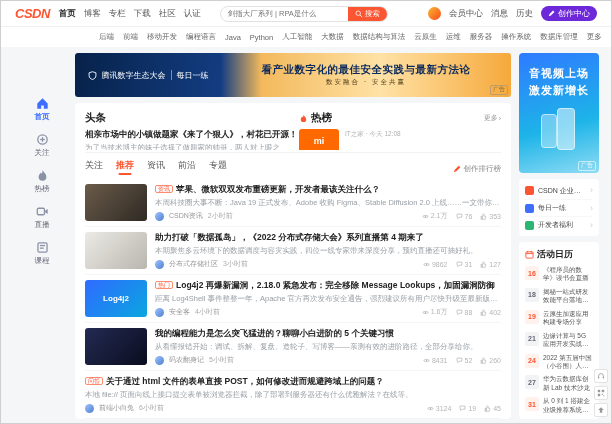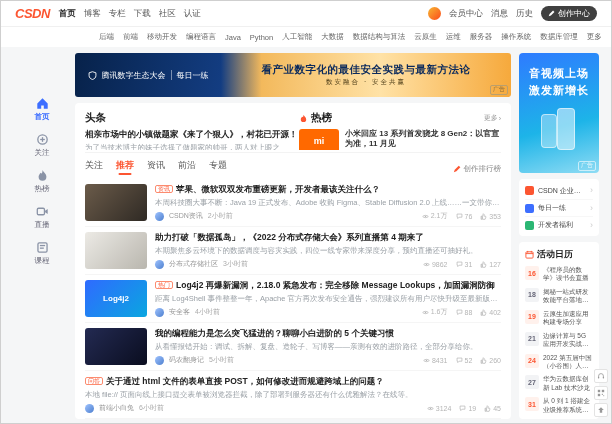--- a/index.html
+++ b/index.html
@@ -11,21 +11,21 @@
   .topbar{height:26px;background:#fff;display:flex;align-items:center;padding:0 14px;gap:9px;border-bottom:1px solid #f0f0f0}
   .logo{color:#fc5531;font-weight:bold;font-size:13px;font-style:italic;letter-spacing:-.5px;cursor:pointer}
   .topnav{display:flex;gap:8px;align-items:center}
   .topnav-item{font-size:8.5px;color:#555;cursor:pointer;white-space:nowrap}
   .topnav-item.active{color:#222;font-weight:bold}
   .search{display:flex;align-items:center;height:16px;border:1px solid #e2e2e2;border-radius:9px;overflow:hidden;background:#fff;width:168px;margin-left:10px;flex:none}
   .search input{border:0;outline:0;flex:1;font-size:7.5px;padding:0 7px;color:#666;background:transparent;min-width:0}
   .search-btn{background:#fc5531;color:#fff;font-size:7.5px;height:100%;padding:0 7px;display:flex;align-items:center;gap:2px;border:0;cursor:pointer;flex:none}
   .top-right{margin-left:auto;display:flex;align-items:center;gap:8px}
   .avatar{width:13px;height:13px;border-radius:50%;background:linear-gradient(135deg,#f7b733,#fc4a1a);display:inline-block;cursor:pointer;flex:none}
-  .create-btn{background:#404040;color:#fff;border-radius:9px;padding:2px 7px;font-size:8px;display:flex;gap:3px;align-items:center;border:0;cursor:pointer;flex:none}
+  .create-btn{background:#6d28d9;color:#fff;border-radius:9px;padding:2px 7px;font-size:8px;display:flex;gap:3px;align-items:center;border:0;cursor:pointer;flex:none}
   
   .catbar{height:20px;background:#fff;display:flex;align-items:center;gap:9px;padding-left:98px;font-size:7.5px;color:#666;white-space:nowrap;overflow:hidden}
   .cat-item{cursor:pointer;flex:none}
   
   .page{display:flex;padding:6px 6px 0 16px;gap:8px;height:372px}
   .leftrail{width:50px;display:flex;flex-direction:column;gap:11px;padding-top:44px;align-items:center;flex:none}
   .leftrail-item{display:flex;flex-direction:column;align-items:center;gap:2px;font-size:7.5px;color:#667;cursor:pointer}
   .leftrail-item svg{color:#8a93a6}
   .leftrail-item.active{color:#3d6eff;font-weight:bold}
   .leftrail-item.active svg{color:#3d6eff}
@@ -115,20 +115,30 @@
   <header class="topbar">
     <div class="logo">CSDN</div>
     <nav class="topnav">
       <span class="topnav-item active">首页</span>
       <span class="topnav-item">博客</span>
       <span class="topnav-item">专栏</span>
       <span class="topnav-item">下载</span>
       <span class="topnav-item">社区</span>
       <span class="topnav-item">认证</span>
     </nav>
+    <div class="search">
+      <input placeholder="剑指大厂系列 | RPA是什么" style="">
+      <button class="search-btn">
+        <svg width="8" height="8" viewBox="0 0 10 10">
+            <circle cx="4" cy="4" r="2.8" fill="none" stroke="#fff"></circle>
+            <line x1="6.3" y1="6.3" x2="9" y2="9" stroke="#fff"></line>
+          </svg>
+        <span>搜索</span>
+      </button>
+    </div>
     <div class="top-right">
       <span class="avatar"></span>
       <span class="topnav-item">会员中心</span>
       <span class="topnav-item">消息</span>
       <span class="topnav-item">历史</span>
       <button class="create-btn">
         <svg width="7" height="7" viewBox="0 0 10 10">
             <path d="M1 9l1.2-3.2 5-5 2 2-5 5z" fill="#fff"></path>
           </svg>
         <span>创作中心</span>
@@ -234,21 +244,20 @@
                 </svg>
               <span>热榜</span>
               <span class="more-link">
                   <i>更多</i>
                   <span>›</span>
                 </span>
             </div>
             <div class="hot-item first">
               <div class="hot-thumb">mi</div>
               <div class="hot-body">
-                <div class="hot-title">小米回应 13 系列首发骁龙 8 Gen2：以官宣为准，11 月见</div>
                 <div class="hot-meta">IT之家 · 今天 12:08</div>
               </div>
             </div>
 
           </section>
         </div>
 
         <div class="tabsrow">
           <span class="tab">关注</span>
           <span class="tab active">推荐</span>

